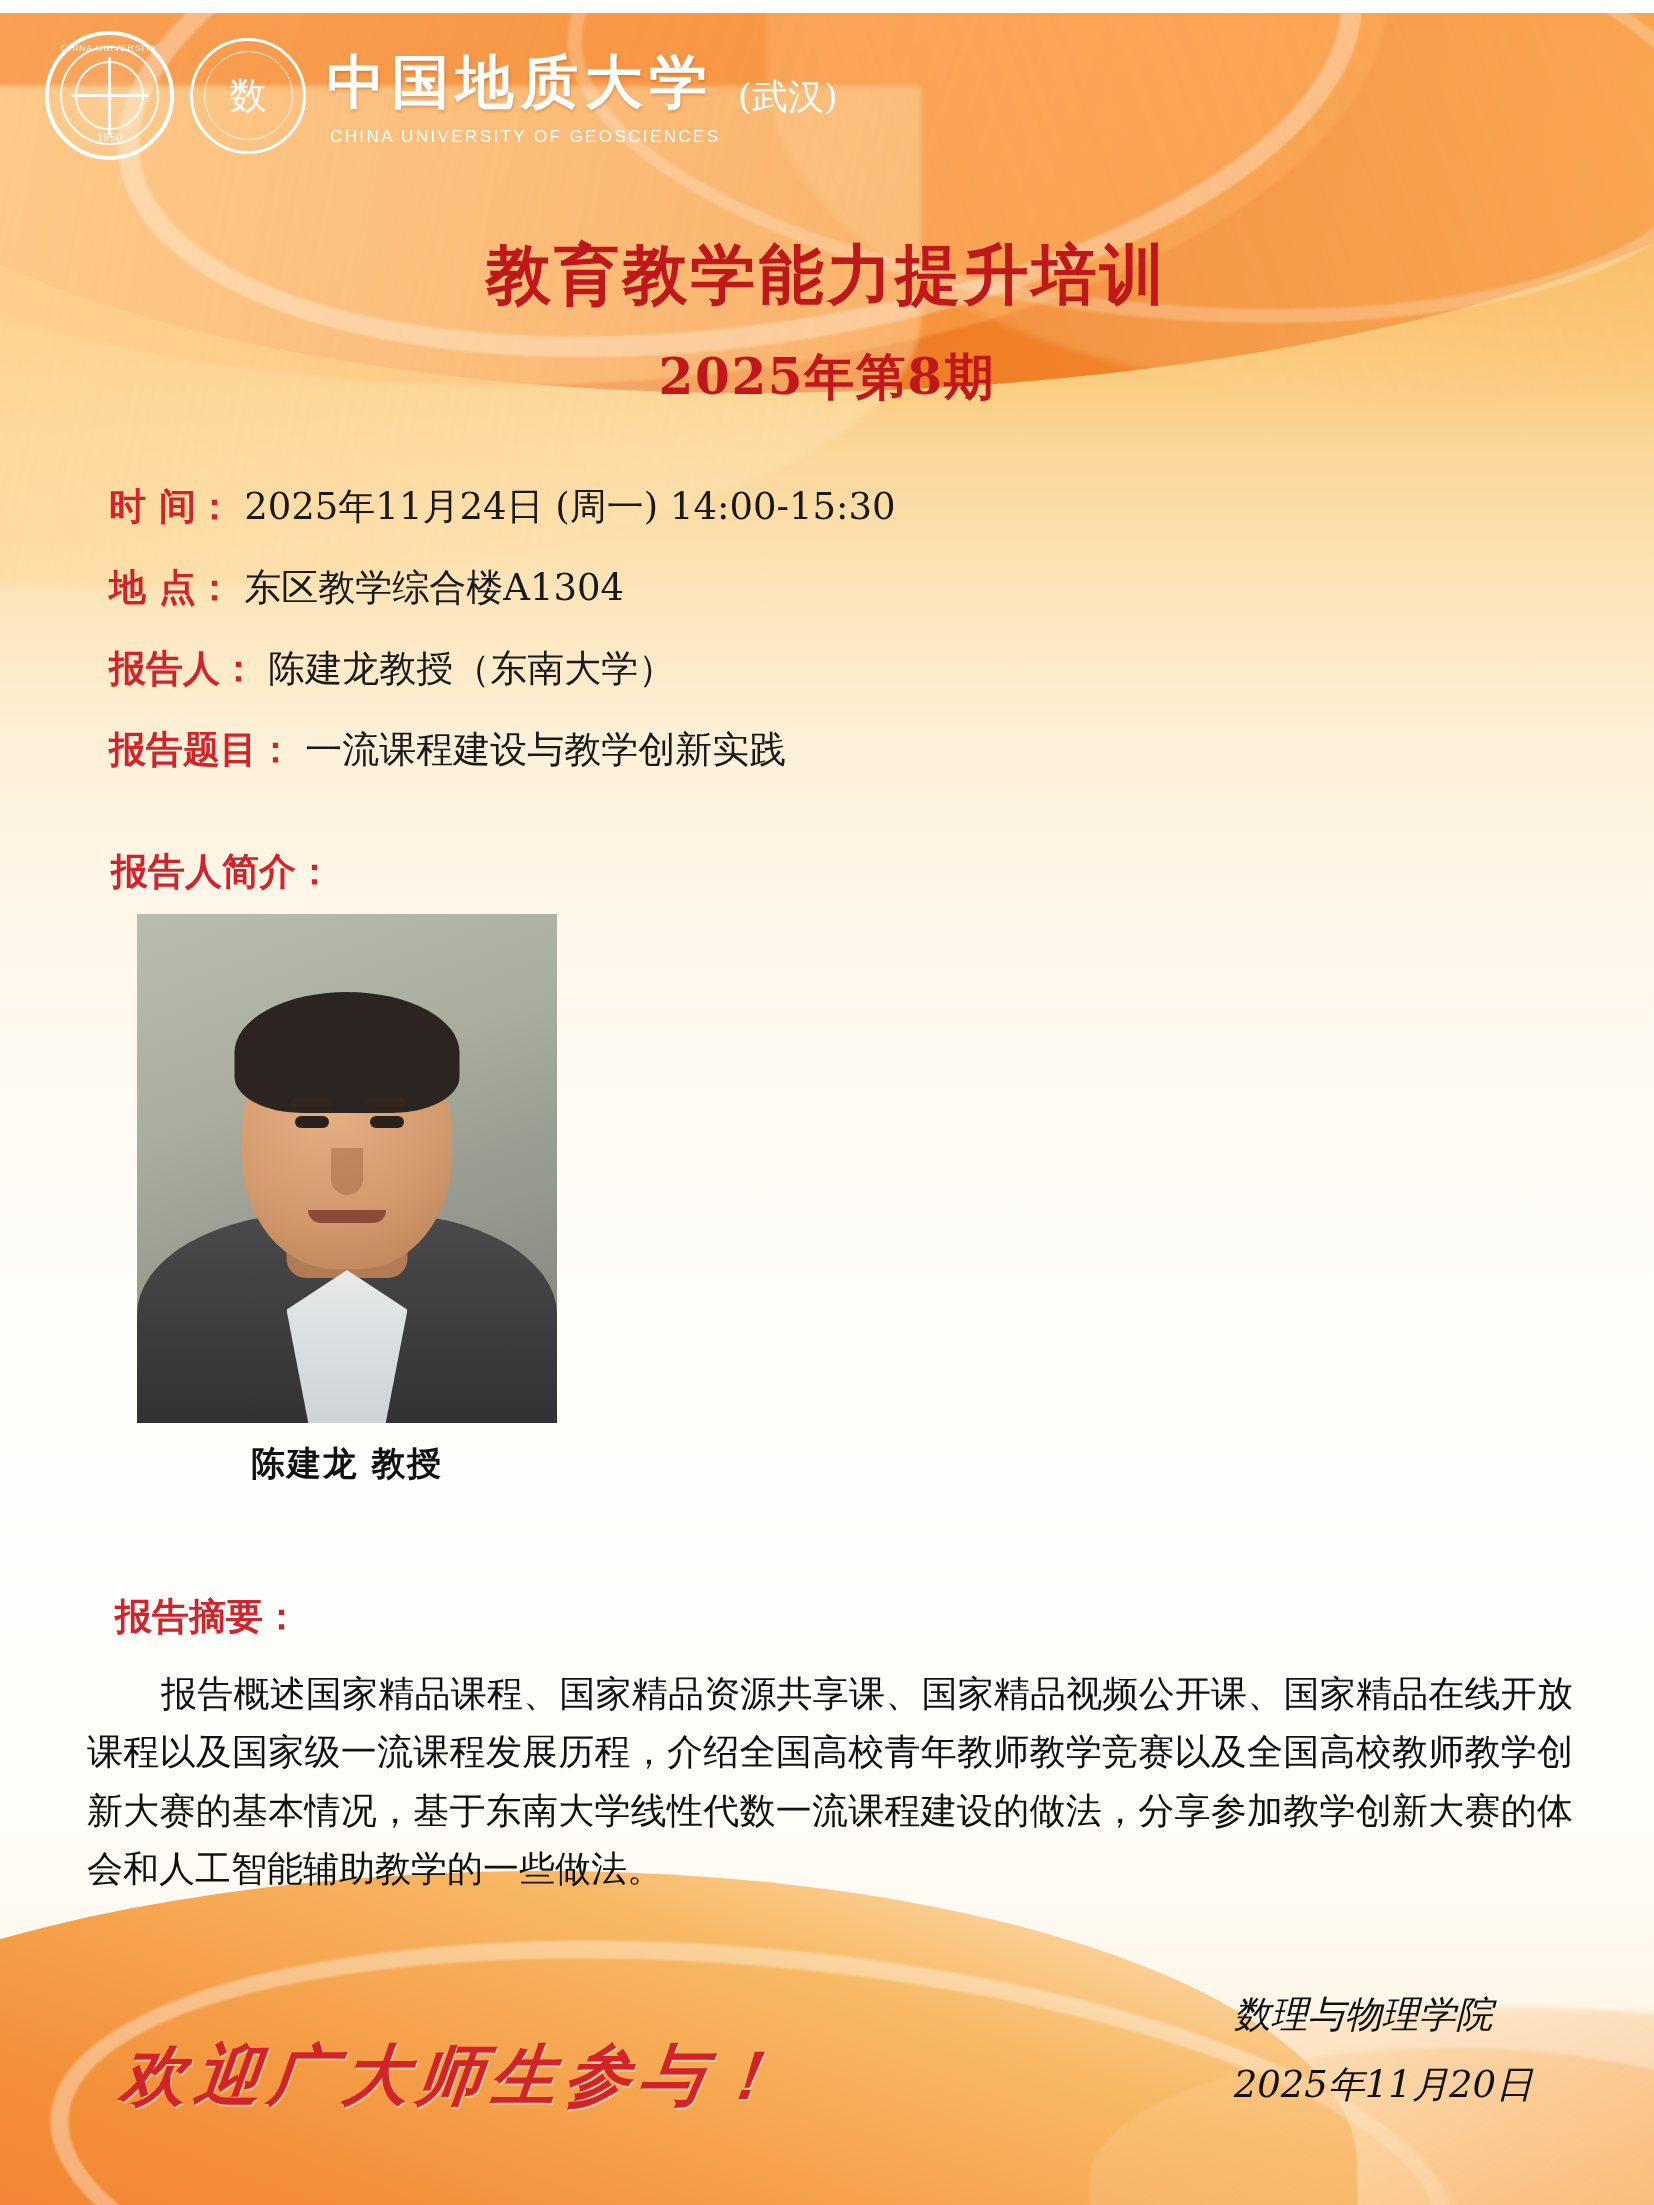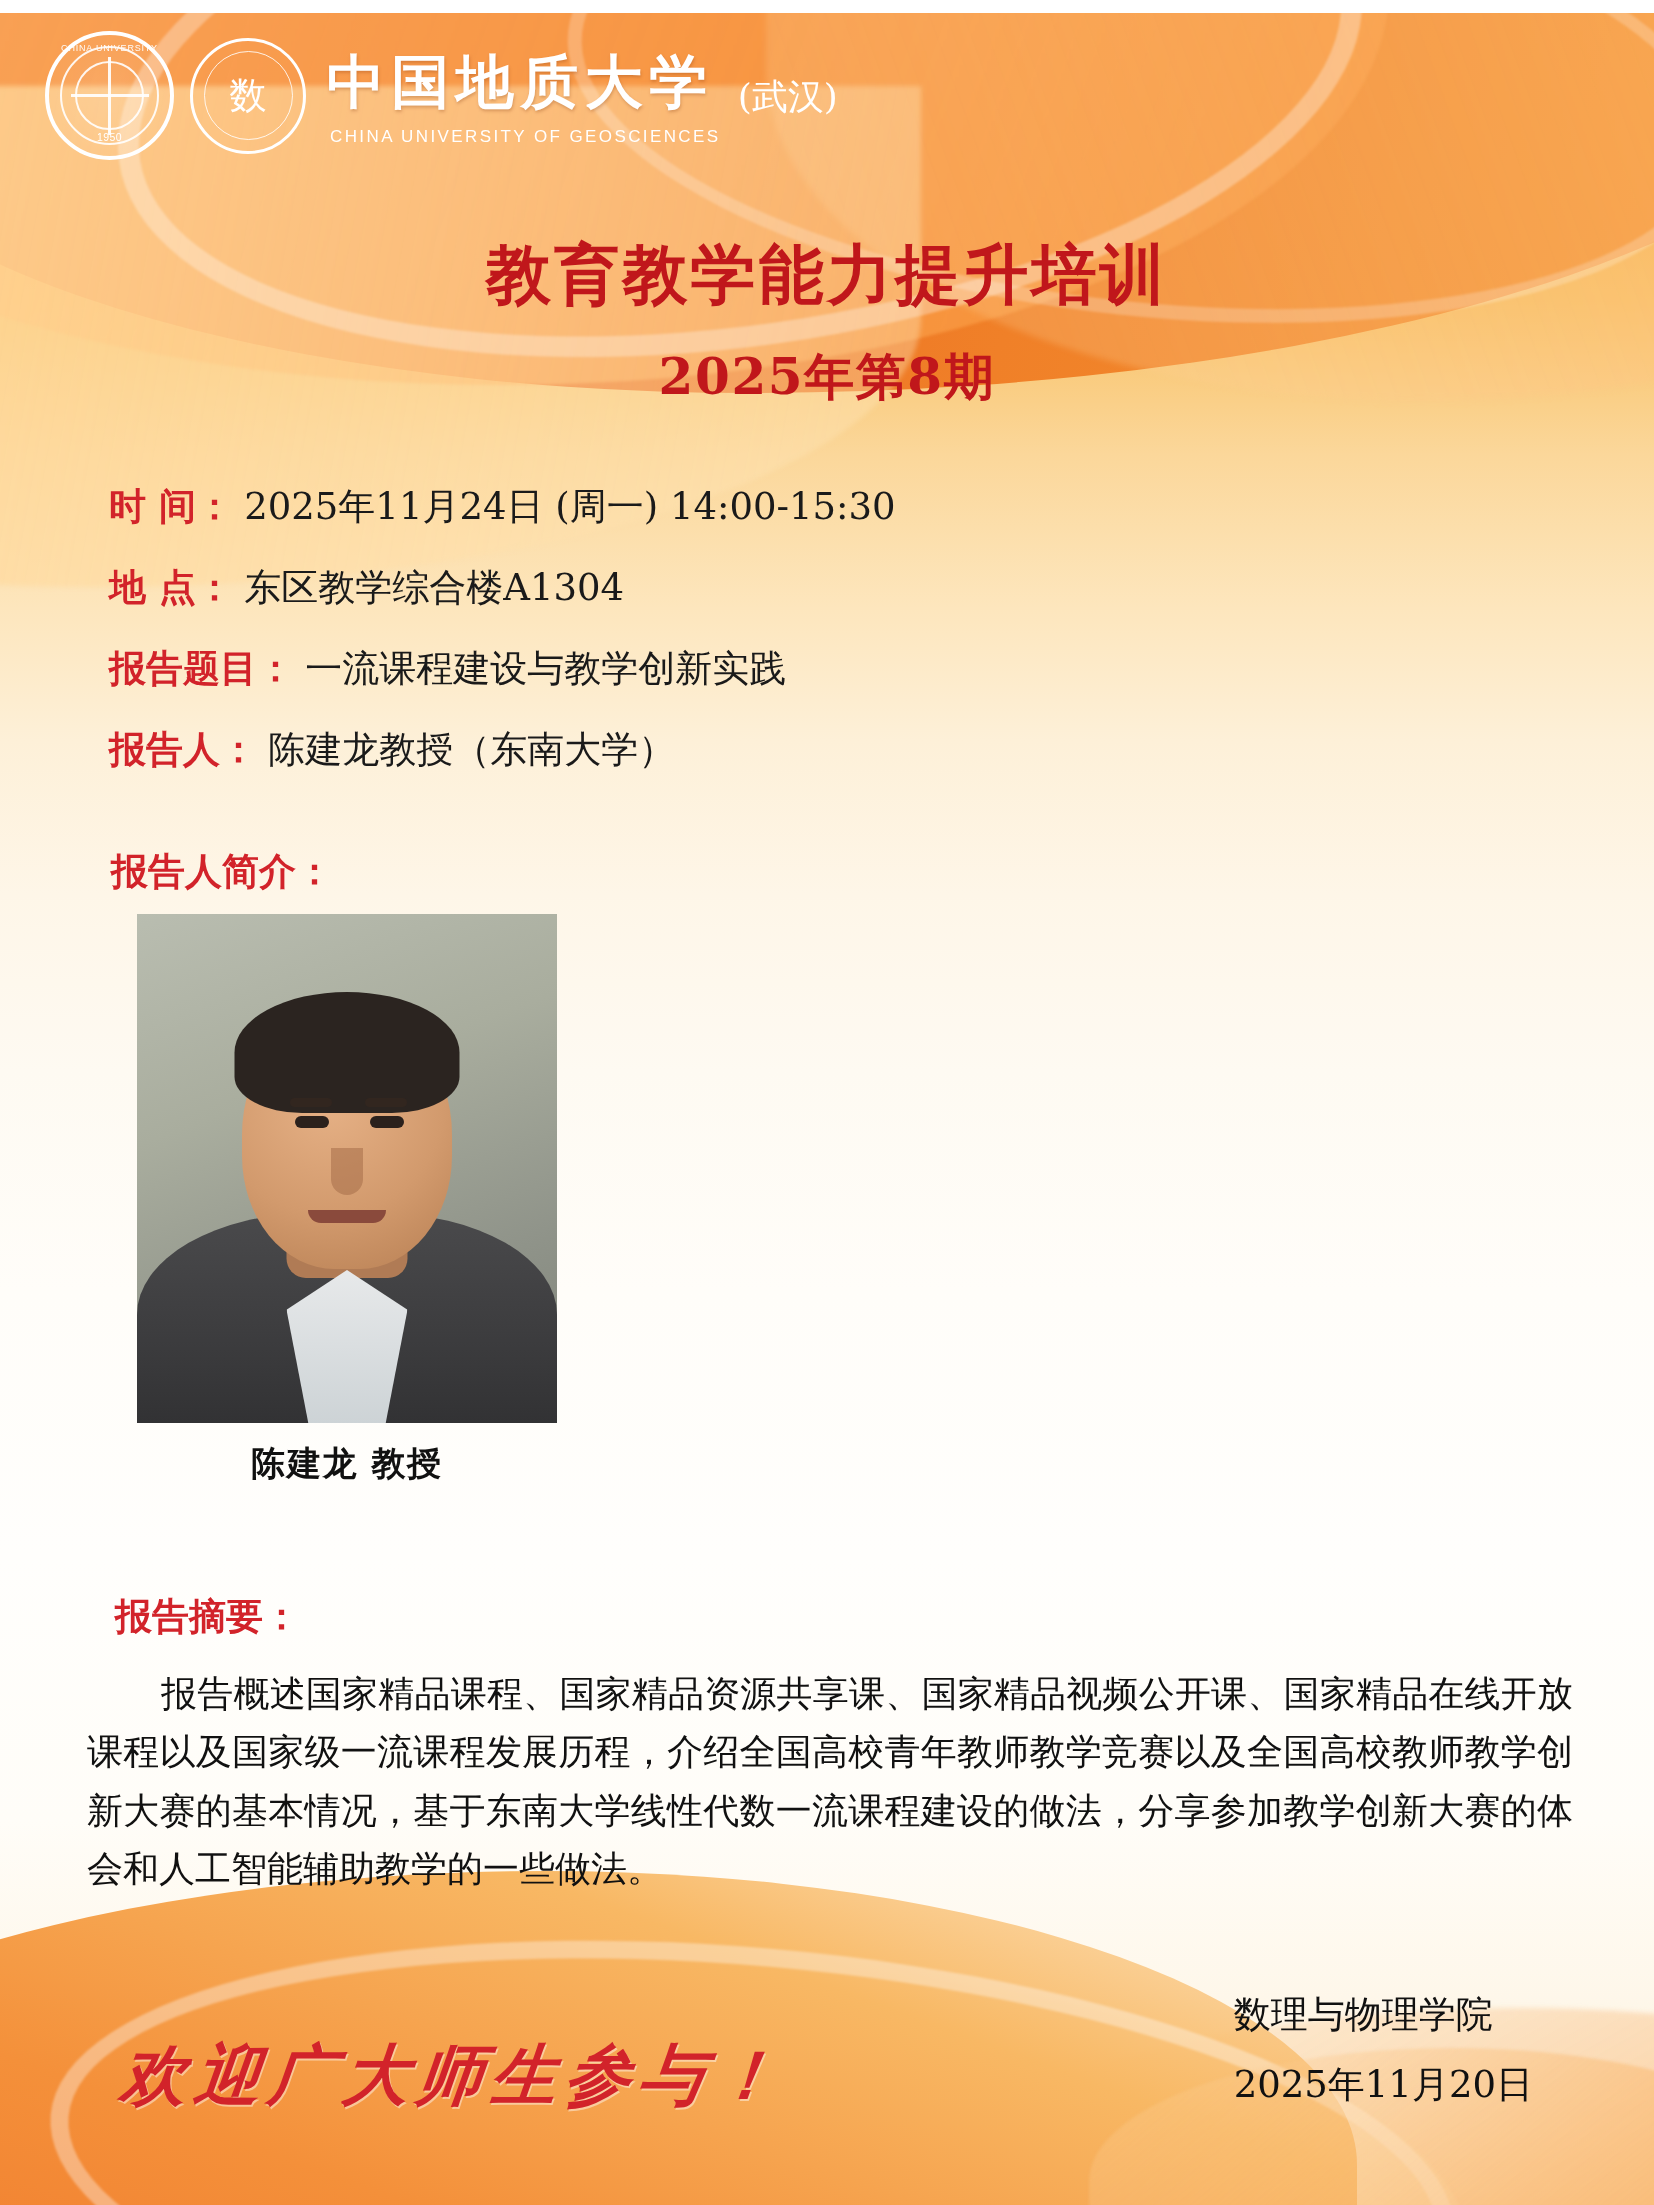--- a/index.html
+++ b/index.html
@@ -458,20 +458,21 @@
     bottom: 89px; right: 121px;
     text-align: left;
     z-index: 6;
   }
   .footer-right div {
     font-size: 37px;
     color: #111111;
     font-family: "DejaVu Serif", serif;
     margin-bottom: 19.4px;
     white-space: nowrap;
+    font-style: italic;
   }
 </style>
 </head>
 <body>
 
 <div id="poster">
 
   <div class="top-band"></div>
   <div class="top-band-arc"></div>
   <div class="arc2"></div>
@@ -517,26 +518,26 @@
   <div class="info">
     <div class="info-row">
       <span class="info-label">时 间：</span>
       <span class="info-value">2025年11月24日 (周一)   14:00-15:30</span>
     </div>
     <div class="info-row">
       <span class="info-label">地 点：</span>
       <span class="info-value">东区教学综合楼A1304</span>
     </div>
     <div class="info-row">
+      <span class="info-label">报告人：</span>
+      <span class="info-value">陈建龙教授（东南大学）</span>
+    </div>
+    <div class="info-row">
       <span class="info-label">报告题目：</span>
       <span class="info-value">一流课程建设与教学创新实践</span>
-    </div>
-    <div class="info-row">
-      <span class="info-label">报告人：</span>
-      <span class="info-value">陈建龙教授（东南大学）</span>
     </div>
   </div>
 
   <div class="section-label" id="bio-label">报告人简介：</div>
 
   <div class="photo-wrap">
     <div class="photo">
       <div class="bg"></div>
       <div class="suit"></div>
       <div class="neck"></div>

